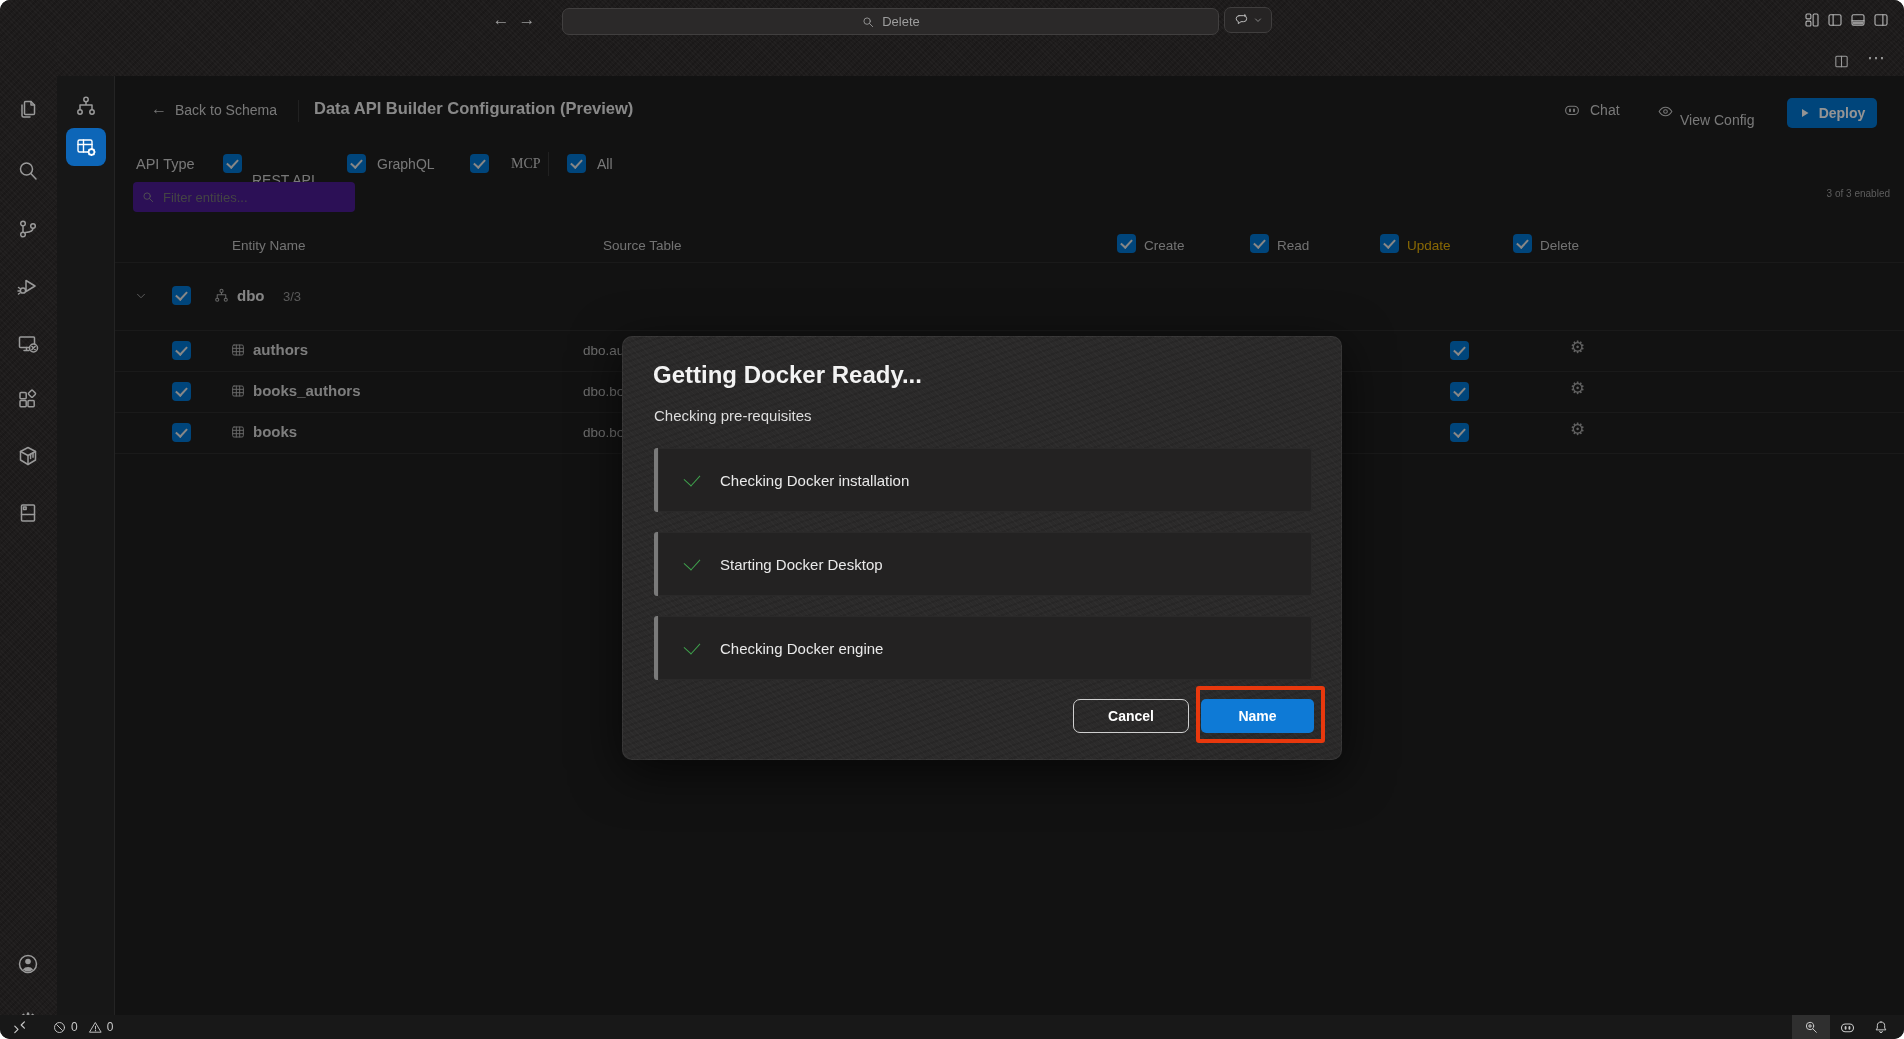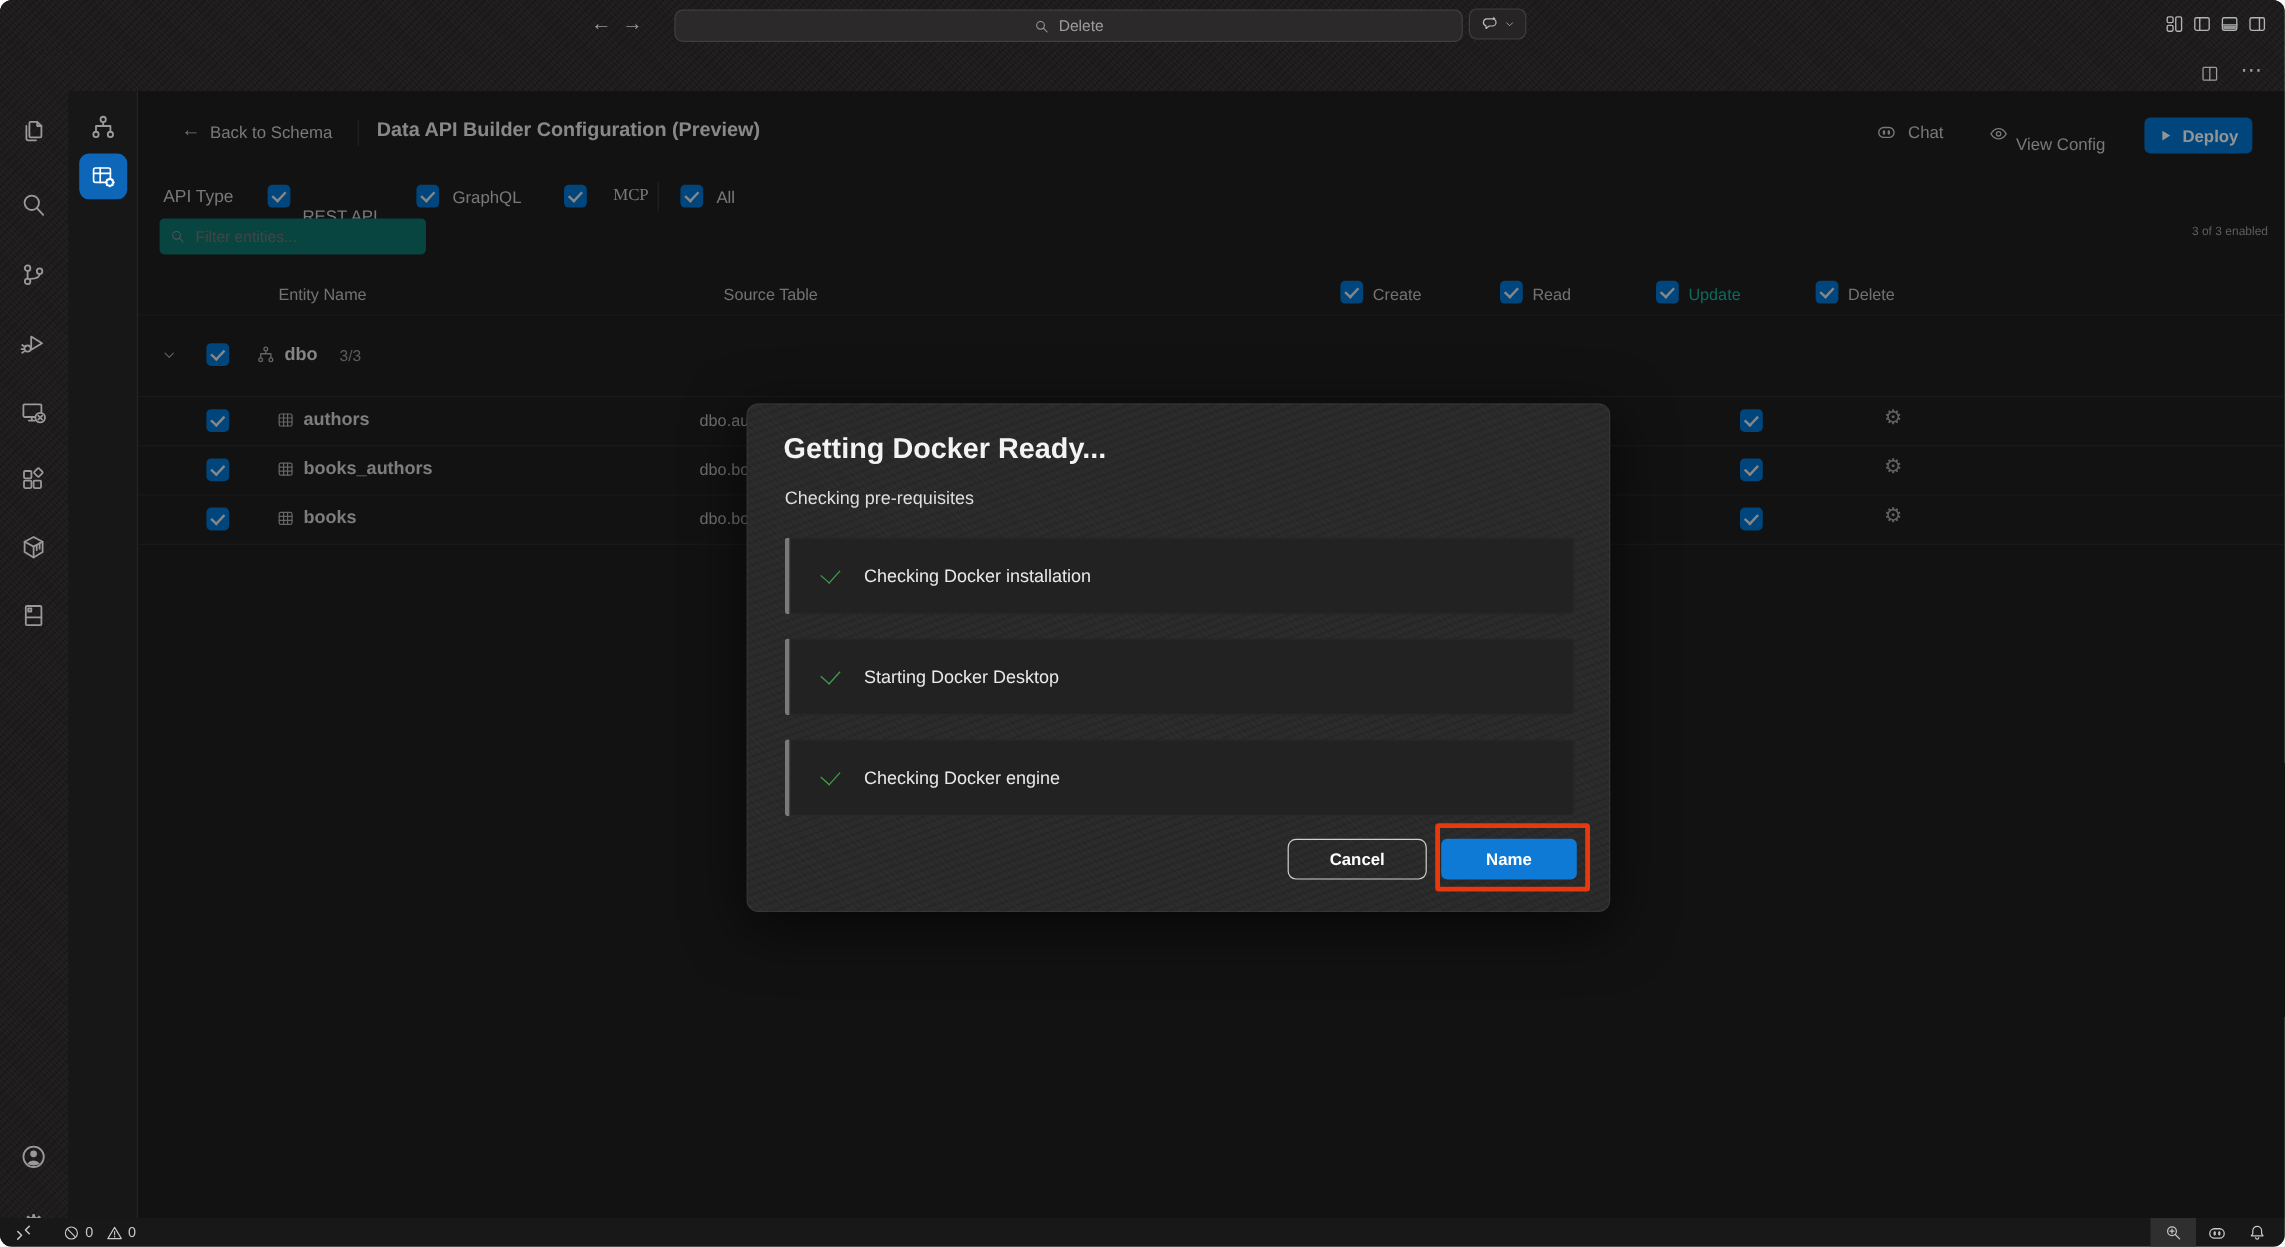--- a/index.html
+++ b/index.html
@@ -41,21 +41,21 @@
   
   .editor{left:115px;top:76px;width:1789px;height:939px;background:#1f1f1f;}
   .dim{left:0;top:0;right:0;bottom:0;background:rgba(0,0,0,.42);z-index:10;}
   .hline{height:1px;background:#2e2e2e;left:0;width:1789px;}
   .cb{width:19px;height:19px;background:#0078d4;border-radius:4px;position:absolute;}
   .cb::after{content:"";position:absolute;left:6px;top:3px;width:5px;height:9px;
     border:solid #e8e8e8;border-width:0 2px 2px 0;transform:rotate(43deg);}
   .lbl{color:#cfcfcf;font-size:14px;white-space:nowrap;}
   .deploy{display:flex;align-items:center;justify-content:center;gap:8px;background:#0078d4;
     border-radius:5px;color:#fff;font-size:14px;font-weight:bold;}
-  .filterinput{background:#0f766e;border:none;border-radius:4px;color:#cccccc;font-size:13px;
+  .filterinput{background:#4c1d95;border:none;border-radius:4px;color:#cccccc;font-size:13px;
     padding:0 8px 0 30px;box-sizing:border-box;outline:none;font-family:inherit;}
   .gear{color:#a8a8a8;font-size:17px;line-height:1;}
   
   .modal{left:622px;top:336px;width:720px;height:424px;border-radius:10px;z-index:20;
     box-shadow:0 12px 50px rgba(0,0,0,.65);border:1px solid rgba(255,255,255,.06);box-sizing:border-box;}
   .mtitle{left:30px;top:24px;font-size:24px;font-weight:bold;color:#f3f3f3;}
   .msub{left:31px;top:70px;font-size:15px;color:#dedede;}
   .card{left:31px;width:658px;height:64px;background:#232222;border-left:4px solid #7a7a7a;
     border-radius:3px;box-sizing:border-box;display:flex;align-items:center;gap:18px;padding-left:26px;
     box-shadow:inset 0 0 0 1px rgba(255,255,255,.035);}
@@ -298,21 +298,21 @@
     </div>
     <div class="abs" style="left:1560px;top:112px;width:215px;text-align:right;color:#9f9f9f;font-size:10px;">3 of 3 enabled</div>
 
     <div class="abs" style="left:117px;top:162px;color:#c4c4c4;font-size:13.5px;">Entity Name</div>
     <div class="abs" style="left:488px;top:162px;color:#c4c4c4;font-size:13.5px;">Source Table</div>
     <div class="abs cb" style="left:1002px;top:158px;"></div>
     <div class="abs" style="left:1029px;top:162px;color:#c4c4c4;font-size:13.5px;">Create</div>
     <div class="abs cb" style="left:1135px;top:158px;"></div>
     <div class="abs" style="left:1162px;top:162px;color:#c4c4c4;font-size:13.5px;">Read</div>
     <div class="abs cb" style="left:1265px;top:158px;"></div>
-    <div class="abs" style="left:1292px;top:162px;color:#14b8a6;font-size:13.5px;">Update</div>
+    <div class="abs" style="left:1292px;top:162px;color:#eab308;font-size:13.5px;">Update</div>
     <div class="abs cb" style="left:1398px;top:158px;"></div>
     <div class="abs" style="left:1425px;top:162px;color:#c4c4c4;font-size:13.5px;">Delete</div>
     <div class="abs hline" style="top:186px;"></div>
 
     <div class="abs" style="left:19px;top:213px;width:14px;height:14px;color:#b0b0b0;">
         <svg width="14" height="14" viewBox="0 0 24 24" class="ic">
           <path d="M6 9l6 6 6-6"></path>
         </svg>
       </div>
     <div class="abs cb" style="left:57px;top:210px;"></div>

